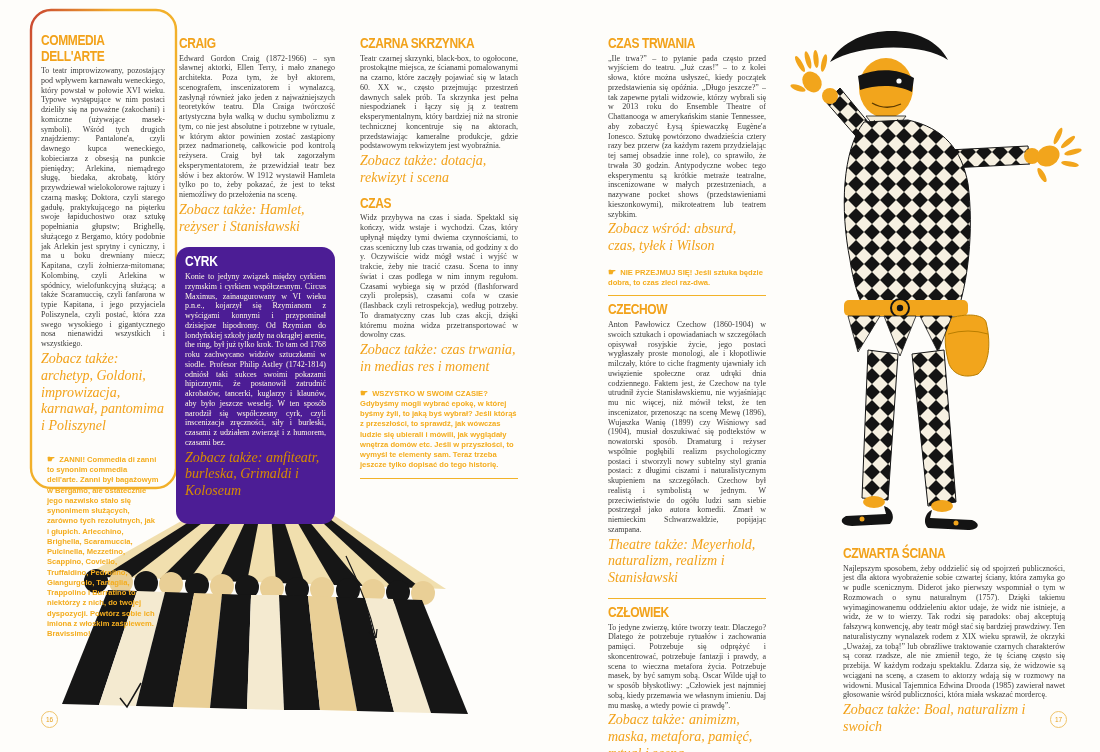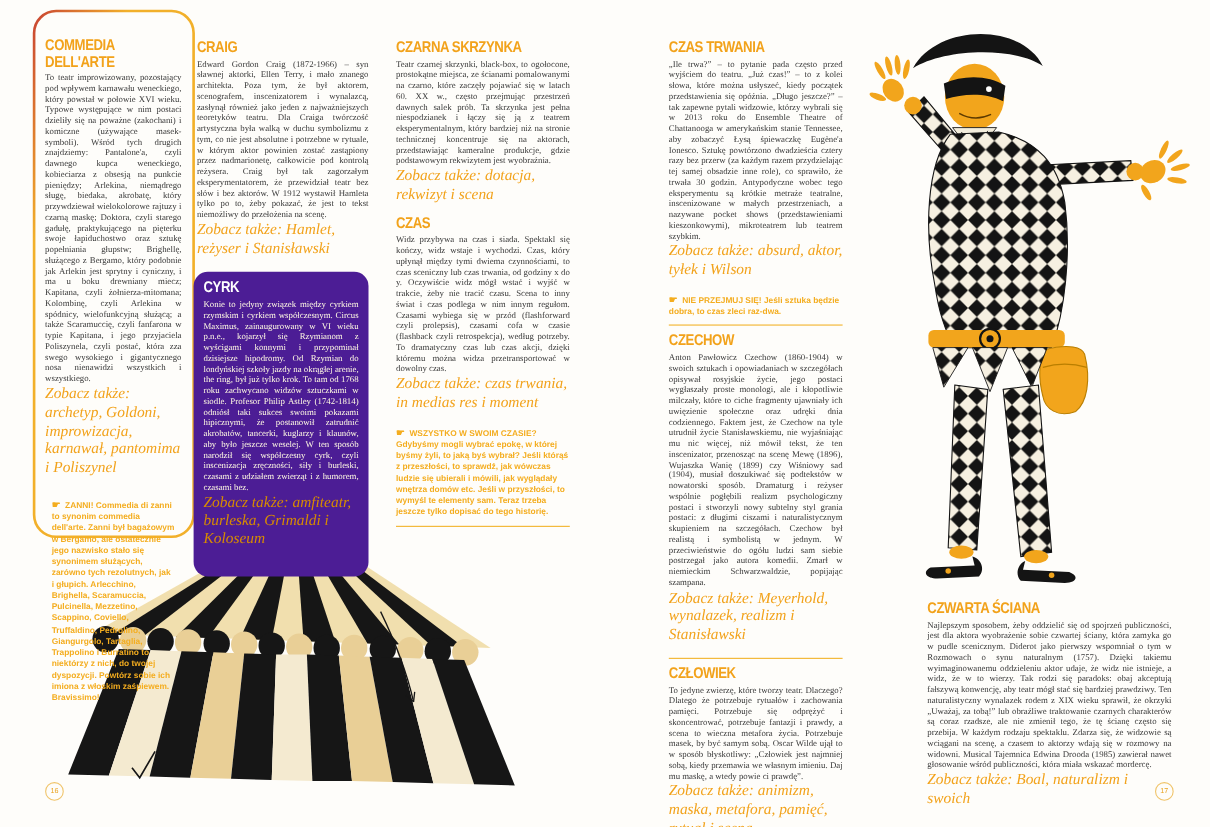--- a/index.html
+++ b/index.html
@@ -192,32 +192,32 @@
       <span>WSZYSTKO W SWOIM CZASIE?</span>
       <span>Gdybyśmy mogli wybrać epokę, w której byśmy żyli, to jaką byś wybrał? Jeśli którąś z przeszłości, to sprawdź, jak wówczas ludzie się ubierali i mówili, jak wyglądały wnętrza domów etc. Jeśli w przyszłości, to wymyśl te elementy sam. Teraz trzeba jeszcze tylko dopisać do tego historię.</span>
     </div>
     <hr class="divider">
   </div>
 
   <div id="col4" class="col">
     <section>
       <h3 class="entry-title">CZAS TRWANIA</h3>
       <p class="entry-body">„Ile trwa?” – to pytanie pada często przed wyjściem do teatru. „Już czas!” – to z kolei słowa, które można usłyszeć, kiedy początek przedstawienia się opóźnia. „Długo jeszcze?” – tak zapewne pytali widzowie, którzy wybrali się w 2013 roku do Ensemble Theatre of Chattanooga w amerykańskim stanie Tennessee, aby zobaczyć Łysą śpiewaczkę Eugène'a Ionesco. Sztukę powtórzono dwadzieścia cztery razy bez przerw (za każdym razem przydzielając tej samej obsadzie inne role), co sprawiło, że trwała 30 godzin. Antypodyczne wobec tego eksperymentu są krótkie metraże teatralne, inscenizowane w małych przestrzeniach, a nazywane pocket shows (przedstawieniami kieszonkowymi), mikroteatrem lub teatrem szybkim.</p>
-      <p class="see-also">Zobacz także: absurd, aktor, tyłek i Wilson</p>
+      <p class="see-also">Zobacz wśród: absurd, czas, tyłek i Wilson</p>
     </section>
     <div class="note">
       <span class="finger">☛</span>
       <span>NIE PRZEJMUJ SIĘ!</span>
       <span>Jeśli sztuka będzie dobra, to czas zleci raz-dwa.</span>
     </div>
     <hr class="divider">
     <section>
       <h3 class="entry-title">CZECHOW</h3>
       <p class="entry-body">Anton Pawłowicz Czechow (1860-1904) w swoich sztukach i opowiadaniach w szczegółach opisywał rosyjskie życie, jego postaci wygłaszały proste monologi, ale i kłopotliwie milczały, które to ciche fragmenty ujawniały ich uwięzienie społeczne oraz udręki dnia codziennego. Faktem jest, że Czechow na tyle utrudnił życie Stanisławskiemu, nie wyjaśniając mu nic więcej, niż mówił tekst, że ten inscenizator, przenosząc na scenę Mewę (1896), Wujaszka Wanię (1899) czy Wiśniowy sad (1904), musiał doszukiwać się podtekstów w nowatorski sposób. Dramaturg i reżyser wspólnie pogłębili realizm psychologiczny postaci i stworzyli nowy subtelny styl grania postaci: z długimi ciszami i naturalistycznym skupieniem na szczegółach. Czechow był realistą i symbolistą w jednym. W przeciwieństwie do ogółu ludzi sam siebie postrzegał jako autora komedii. Zmarł w niemieckim Schwarzwaldzie, popijając szampana.</p>
-      <p class="see-also">Zobacz także: Meyerhold, wynalazek, realizm i Stanisławski</p>
+      <p class="see-also">Theatre także: Meyerhold, naturalizm, realizm i Stanisławski</p>
     </section>
     <hr class="divider">
     <section>
       <h3 class="entry-title">CZŁOWIEK</h3>
       <p class="entry-body">To jedyne zwierzę, które tworzy teatr. Dlaczego? Dlatego że potrzebuje rytuałów i zachowania pamięci. Potrzebuje się odprężyć i skoncentrować, potrzebuje fantazji i prawdy, a scena to wieczna metafora życia. Potrzebuje masek, by być samym sobą. Oscar Wilde ujął to w sposób błyskotliwy: „Człowiek jest najmniej sobą, kiedy przemawia we własnym imieniu. Daj mu maskę, a wtedy powie ci prawdę”.</p>
       <p class="see-also">Zobacz także: animizm, maska, metafora, pamięć, rytuał i scena</p>
     </section>
   </div>
 
   <div id="czwarta-block">

